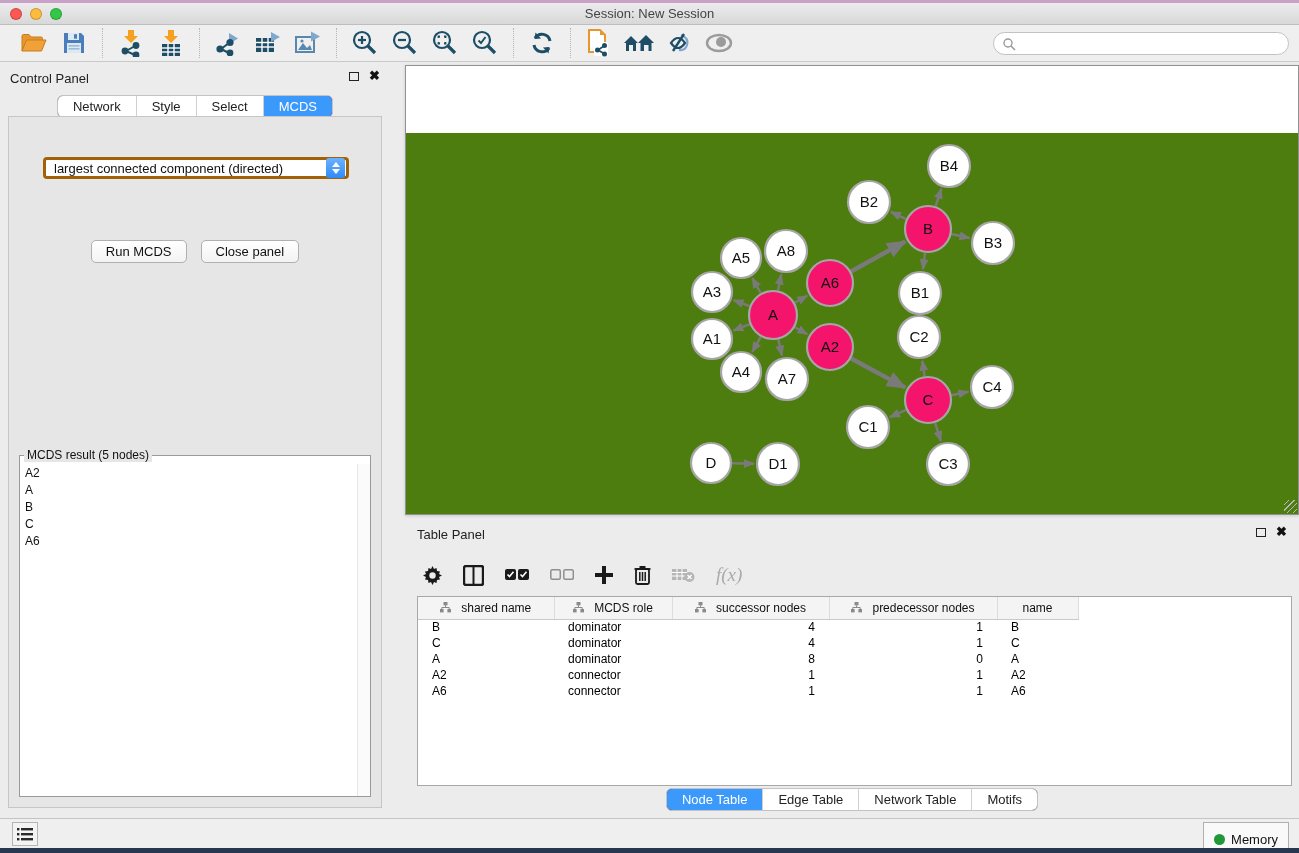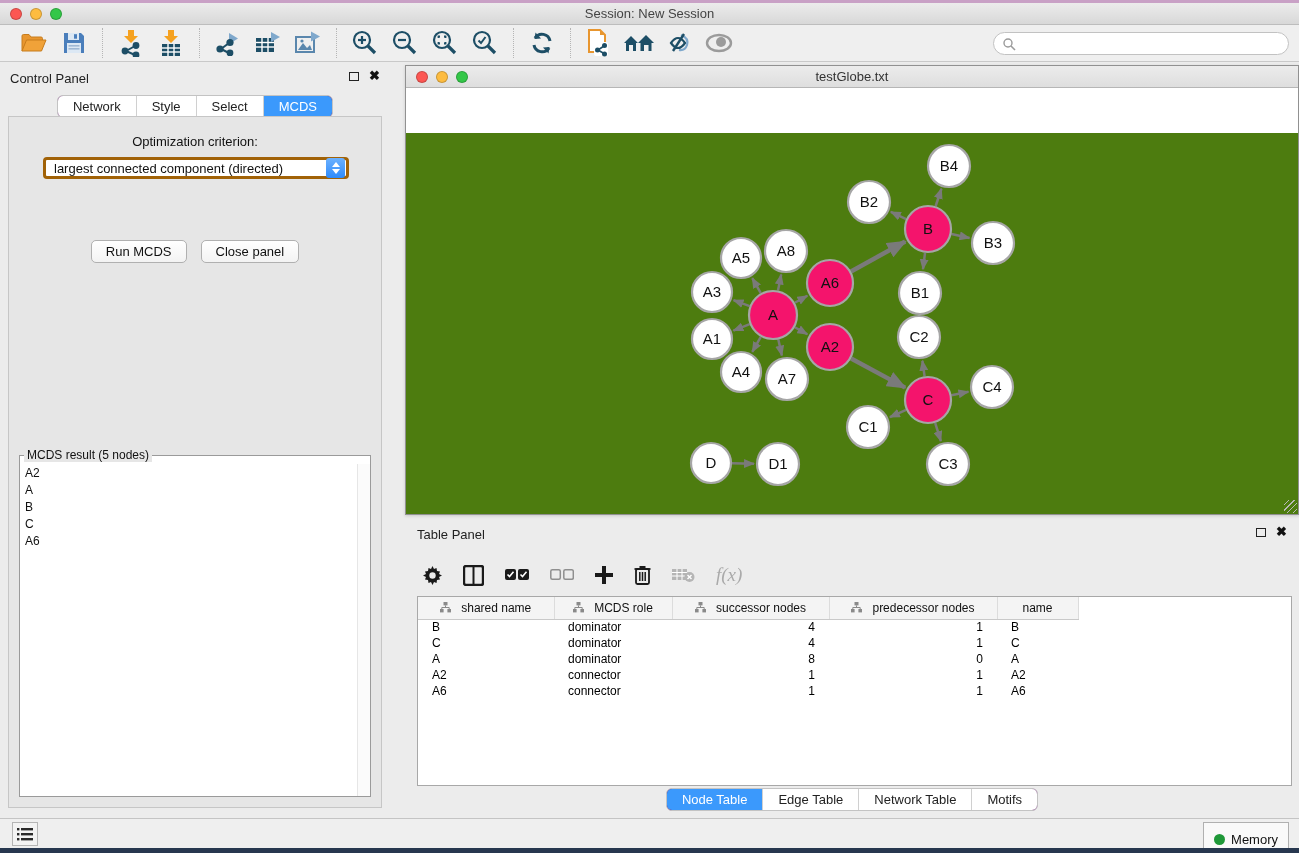--- a/index.html
+++ b/index.html
@@ -275,21 +275,20 @@
   </div>
   <div class="seg-tabs">
     <div class="seg-group">
         <div class="seg">Network</div>
         <div class="seg">Style</div>
         <div class="seg">Select</div>
         <div class="seg active">MCDS</div>
       </div>
   </div>
   <div class="cp-content">
-    <div class="opt-label">Optimization criterion:</div>
     <div class="dropdown">
       <span class="dd-text">largest connected component (directed)</span>
       <span class="dd-stepper">
           <span class="dd-up"></span>
           <span class="dd-down"></span>
         </span>
     </div>
     <div class="btn-row">
       <button class="mac-btn">Run MCDS</button>
       <button class="mac-btn">Close panel</button>
@@ -302,28 +301,20 @@
           <div class="result-item">B</div>
           <div class="result-item">C</div>
           <div class="result-item">A6</div>
         </div>
       <div class="result-scroll"></div>
     </div>
   </div>
 </div>
 
 <div class="net-window">
-  <div class="net-titlebar">
-    <div class="lights" style="top:5px;">
-      <span class="light red"></span>
-      <span class="light yellow"></span>
-      <span class="light green"></span>
-    </div>
-    <div class="title">testGlobe.txt</div>
-  </div>
   <div class="net-canvas">
     <svg width="892" height="427" viewBox="0 0 892 427">
         <defs>
           <marker id="arrow" markerWidth="4.6" markerHeight="3.6" refX="4" refY="1.8" orient="auto" markerUnits="strokeWidth">
             <path d="M0,0 L4.4,1.8 L0,3.6 Z" fill="#7a7a7a"></path>
           </marker>
         </defs>
         <line x1="354.761631082309" y1="160.20040536536297" x2="346.2592994042757" y2="145.05562706386607" stroke="#7a7a7a" stroke-width="2.5" marker-end="url(#arrow)"></line>
         <line x1="371.9764981072526" y1="157.50031701044867" x2="375.2225618170375" y2="141.51969566996928" stroke="#7a7a7a" stroke-width="2.5" marker-end="url(#arrow)"></line>
         <line x1="343.6075678401552" y1="173.17990262825523" x2="327.5210375870572" y2="167.11448958200518" stroke="#7a7a7a" stroke-width="2.5" marker-end="url(#arrow)"></line>

